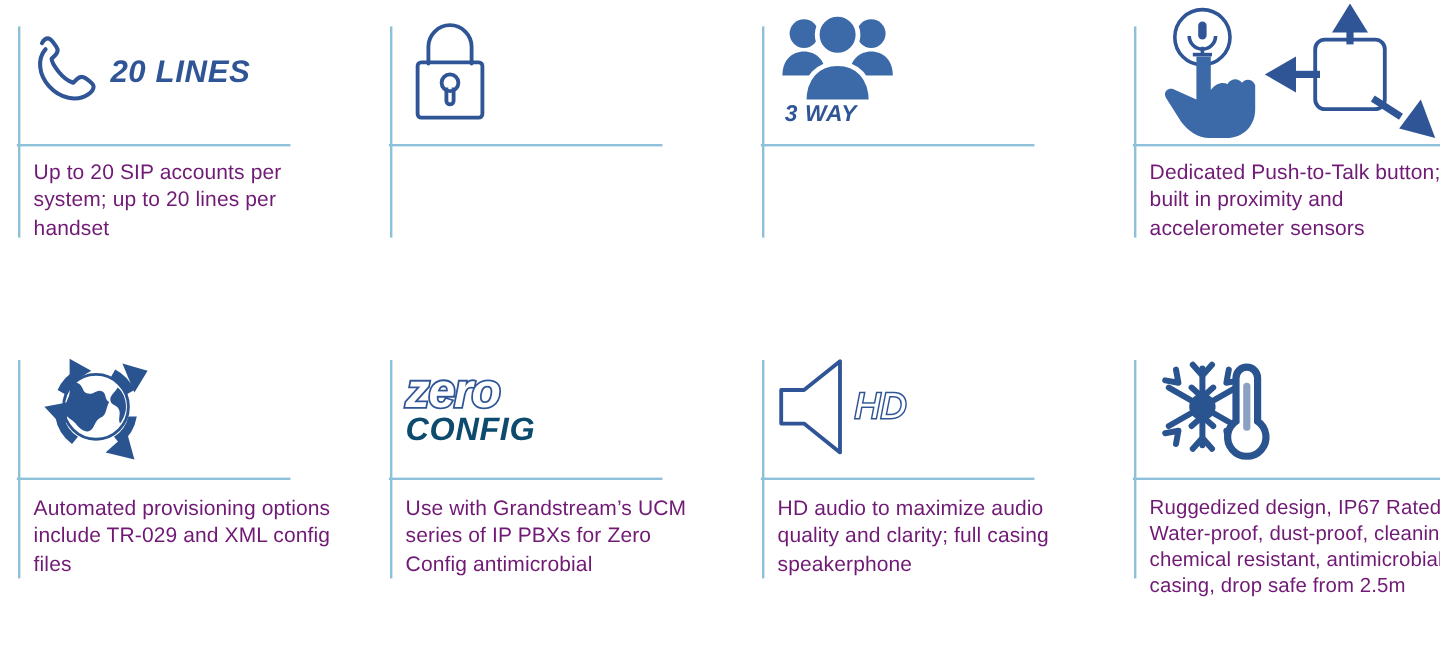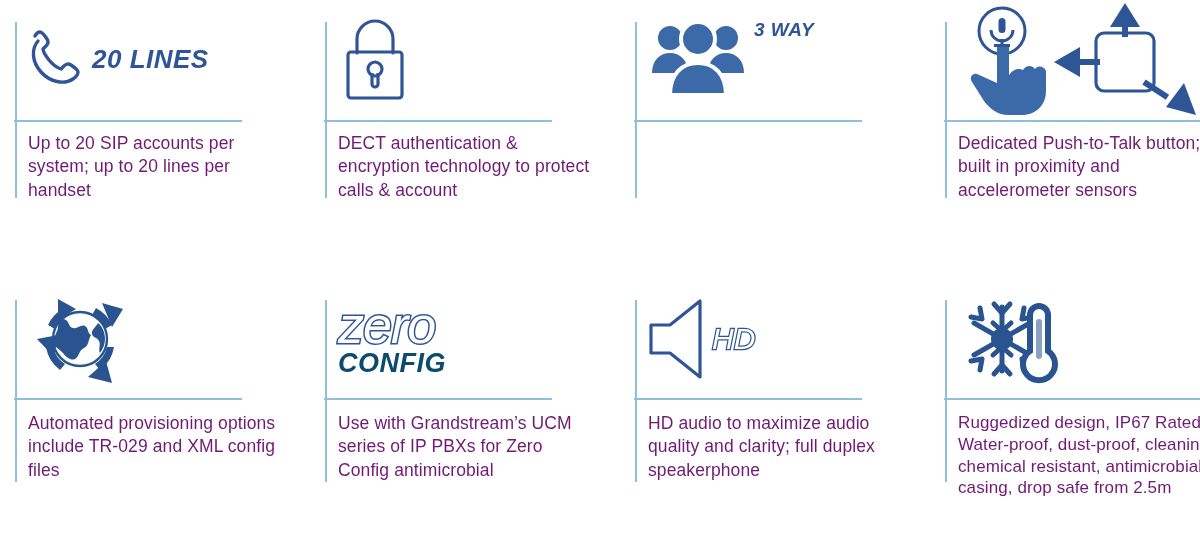--- a/index.html
+++ b/index.html
@@ -75,38 +75,38 @@
 
   .title-blue {
     color: #2f5596;
     font-weight: bold;
     font-style: italic;
     font-size: 26px;
     letter-spacing: 0.5px;
   }
   .row-3way {
     display: flex;
-    flex-direction: row;
+    flex-direction: column;
     align-items: flex-start;
   }
   .threeway-label {
     color: #2f5596;
     font-weight: bold;
     font-style: italic;
     font-size: 19px;
     letter-spacing: 0.5px;
     margin-top: -2px;
     margin-left: 6px;
   }
   .lines-row { display: flex; align-items: center; gap: 8px; }
   .hd-row { display: flex; align-items: center; }
   .zero-wrap { display: flex; flex-direction: column; align-items: flex-start; }
   .zero-word {
-    font-size: 52px;
-    font-weight: normal;
+    font-size: 40px;
+    font-weight: bold;
     font-style: italic;
     letter-spacing: -1px;
     color: #ffffff;
     -webkit-text-stroke: 3px #2f5596;
     paint-order: stroke fill;
     line-height: 0.95;
   }
   .config-word {
     font-size: 27px;
     font-weight: bold;
@@ -156,21 +156,20 @@
     <div class="icon-wrap">
       <span>
         <svg width="74" height="92" viewBox="0 0 74 92">
           <path d="M19 40 V26 A18 18 0 0 1 55 26 V40" fill="none" stroke="#2f5596" stroke-width="3.2" stroke-linecap="round"></path>
           <rect x="10" y="39" width="54" height="46" rx="3" fill="none" stroke="#2f5596" stroke-width="3.2"></rect>
           <circle cx="37" cy="56" r="7" fill="none" stroke="#2f5596" stroke-width="3.2"></circle>
           <path d="M34 60 L34 71 A3 3 0 0 0 40 71 L40 60" fill="none" stroke="#2f5596" stroke-width="3.2" stroke-linejoin="round"></path>
         </svg>
       </span>
     </div>
-    <div class="caption">DECT authentication &amp; encryption technology to protect calls &amp; account</div>
   </div>
 
   <div class="card col3 row1">
     <div class="vrule"></div>
     <div class="hrule"></div>
     <div class="icon-wrap">
       <div class="row-3way">
         <span>
           <svg width="100" height="76" viewBox="0 0 100 76">
             <g fill="#3c6aa8">
@@ -272,21 +271,21 @@
     <div class="icon-wrap">
       <div class="hd-row">
         <span>
           <svg width="70" height="84" viewBox="0 0 70 84">
             <path d="M3 28 H22 L52 4 V80 L22 56 H3 Z" fill="none" stroke="#2f5596" stroke-width="3.2" stroke-linejoin="round"></path>
           </svg>
         </span>
         <span class="hd-text">HD</span>
       </div>
     </div>
-    <div class="caption">HD audio to maximize audio quality and clarity; full duplex speakerphone</div>
+    <div class="caption">HD audio to maximize audio quality and clarity; full casing speakerphone</div>
   </div>
 
   <div class="card col4 row2">
     <div class="vrule"></div>
     <div class="hrule"></div>
     <div class="icon-wrap">
       <span>
         <svg width="104" height="100" viewBox="0 0 104 100">
           <g stroke="#2a5490" stroke-width="5" stroke-linecap="round" fill="none">
             <line x1="44" y1="18" x2="44" y2="82"></line>

